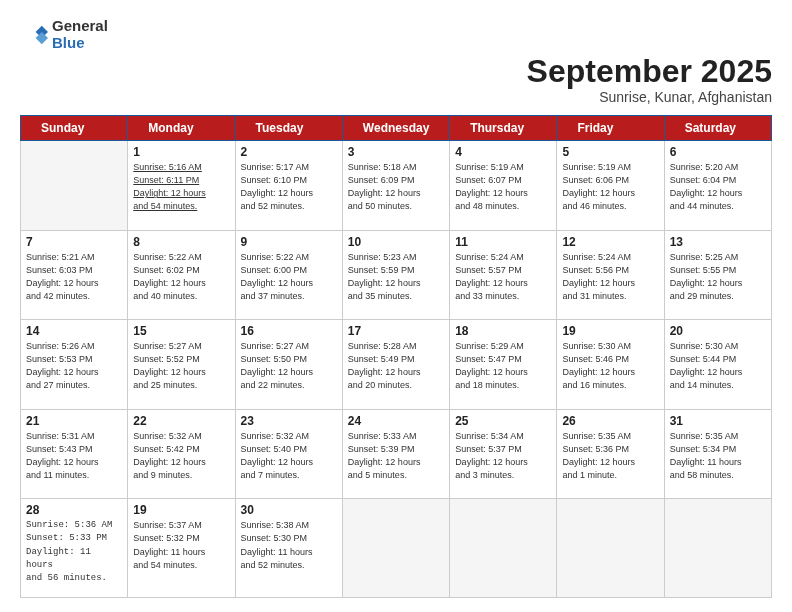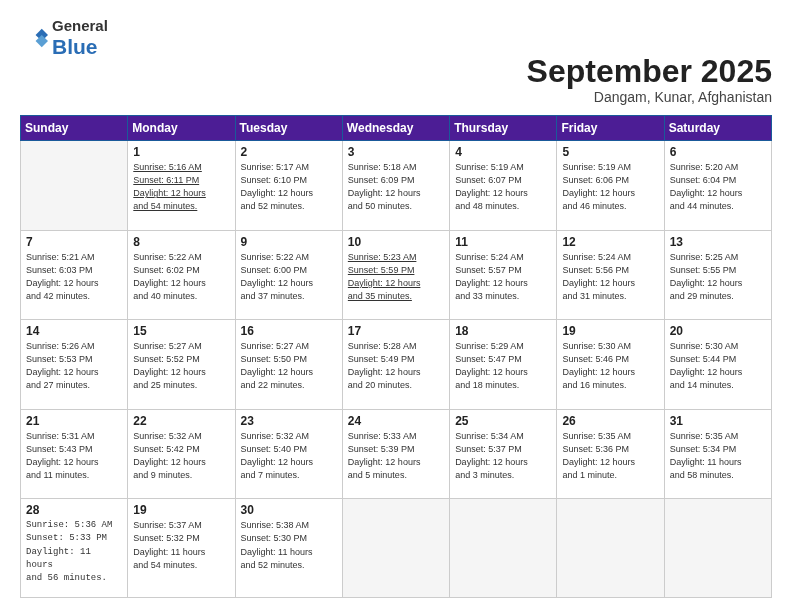--- a/index.html
+++ b/index.html
@@ -32,21 +32,21 @@
       display: flex;
       flex-direction: column;
       line-height: 1.1;
     }
     .logo-general {
       font-size: 15px;
       font-weight: bold;
       color: #333;
     }
     .logo-blue {
-      font-size: 21px;
+      font-size: 15px;
       font-weight: bold;
       color: #2a6db5;
     }
     .logo-icon {
       width: 28px;
       height: 28px;
     }
     .title-block {
       text-align: right;
       margin-top: 36px;
@@ -61,25 +61,25 @@
       font-size: 14px;
       color: #444;
     }
     .calendar-table {
       width: 100%;
       border-collapse: collapse;
       flex: 1;
       table-layout: fixed;
     }
     .calendar-table th {
-      background-color: #4c1d95;
+      background-color: #b91c1c;
       color: #fff;
       font-size: 12px;
       font-weight: bold;
-      padding: 5px 4px;
+      padding: 5px 20px;
       text-align: left;
       border: 1px solid #1a5a9a;
     }
     .calendar-table td {
       border: 1px solid #ccc;
       vertical-align: top;
       padding: 4px 5px;
       font-size: 9.5px;
       color: #333;
       height: 82px;
@@ -112,21 +112,21 @@
         <polygon points="28,6 36,14 28,22 20,14" fill="#2a6db5"></polygon>
         <polygon points="28,14 36,22 28,30 20,22" fill="#5a9fd4"></polygon>
       </svg>
       <div class="logo-text">
         <span class="logo-general">General</span>
         <span class="logo-blue">Blue</span>
       </div>
     </div>
     <div class="title-block">
       <div class="month-title">September 2025</div>
-      <div class="location">Dangam, Kunar, Afghanistan</div>
+      <div class="location">Sunrise, Kunar, Afghanistan</div>
     </div>
   </div>
 
   <table class="calendar-table">
     <thead>
       <tr>
         <th>Sunday</th>
         <th>Monday</th>
         <th>Tuesday</th>
         <th>Wednesday</th>
@@ -198,21 +198,21 @@
           </td>
           <td>
             <span class="day-number">9</span>
             <div class="day-info" style="white-space: pre-line;">Sunrise: 5:22 AM
 Sunset: 6:00 PM
 Daylight: 12 hours
 and 37 minutes.</div>
           </td>
           <td>
             <span class="day-number">10</span>
-            <div class="day-info" style="white-space: pre-line; text-decoration: underline;">Sunrise: 5:23 AM
+            <div class="day-info" style="white-space: pre-line;">Sunrise: 5:23 AM
 Sunset: 5:59 PM
 Daylight: 12 hours
 and 35 minutes.</div>
           </td>
           <td>
             <span class="day-number">11</span>
             <div class="day-info" style="white-space: pre-line;">Sunrise: 5:24 AM
 Sunset: 5:57 PM
 Daylight: 12 hours
 and 33 minutes.</div>

